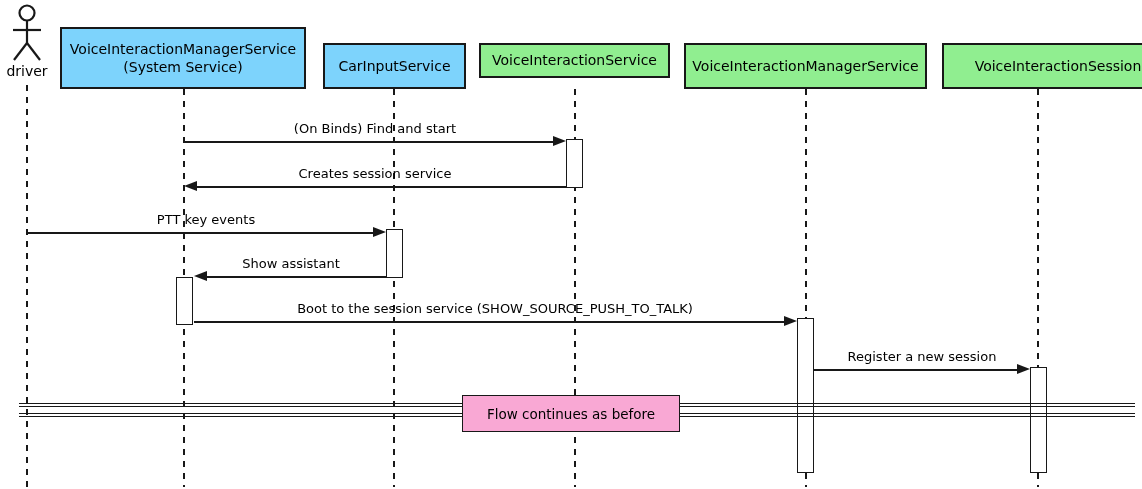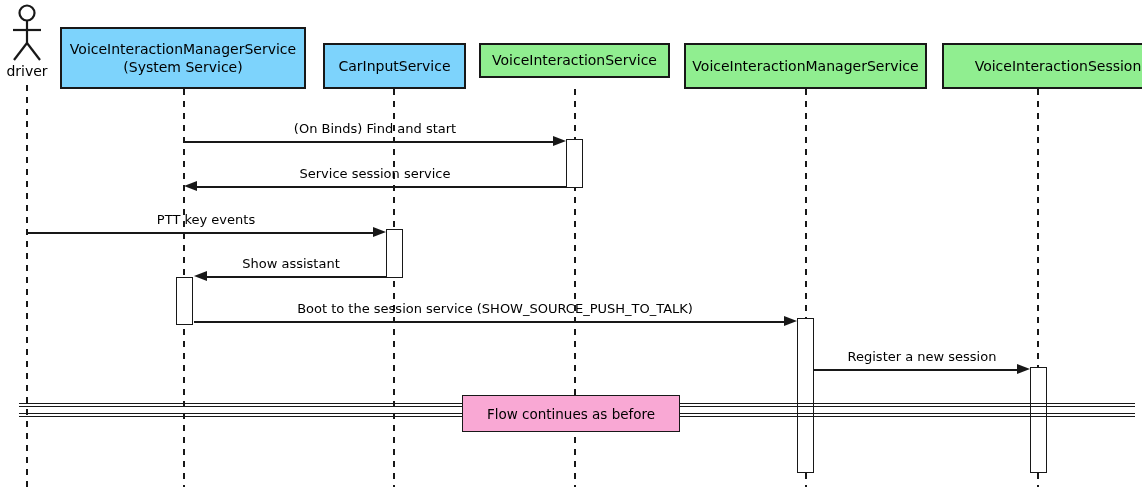--- a/index.html
+++ b/index.html
@@ -69,21 +69,21 @@
   <div class="bar" style="left:566px;top:139px;height:49px;"></div>
   <div class="bar" style="left:386px;top:229px;height:49px;"></div>
   <div class="bar" style="left:176px;top:277px;height:48px;"></div>
   <div class="bar" style="left:797px;top:318px;height:155px;"></div>
   <div class="bar" style="left:1030px;top:367px;height:106px;"></div>
 
   <div class="mlabel" style="left:225px;top:121px;width:300px;">(On Binds) Find and start</div>
   <div class="mline" style="left:184px;top:141px;width:370px;"></div>
   <div class="arrR" style="left:553px;top:136px;"></div>
 
-  <div class="mlabel" style="left:225px;top:166px;width:300px;">Service session service</div>
+  <div class="mlabel" style="left:225px;top:166px;width:300px;">Creates session service</div>
   <div class="mline" style="left:196px;top:186px;width:370px;"></div>
   <div class="arrL" style="left:184px;top:181px;"></div>
 
   <div class="mlabel" style="left:81px;top:212px;width:250px;">PTT key events</div>
   <div class="mline" style="left:27px;top:232px;width:346px;"></div>
   <div class="arrR" style="left:373px;top:227px;"></div>
 
   <div class="mlabel" style="left:191px;top:256px;width:200px;">Show assistant</div>
   <div class="mline" style="left:207px;top:276px;width:179px;"></div>
   <div class="arrL" style="left:194px;top:271px;"></div>

